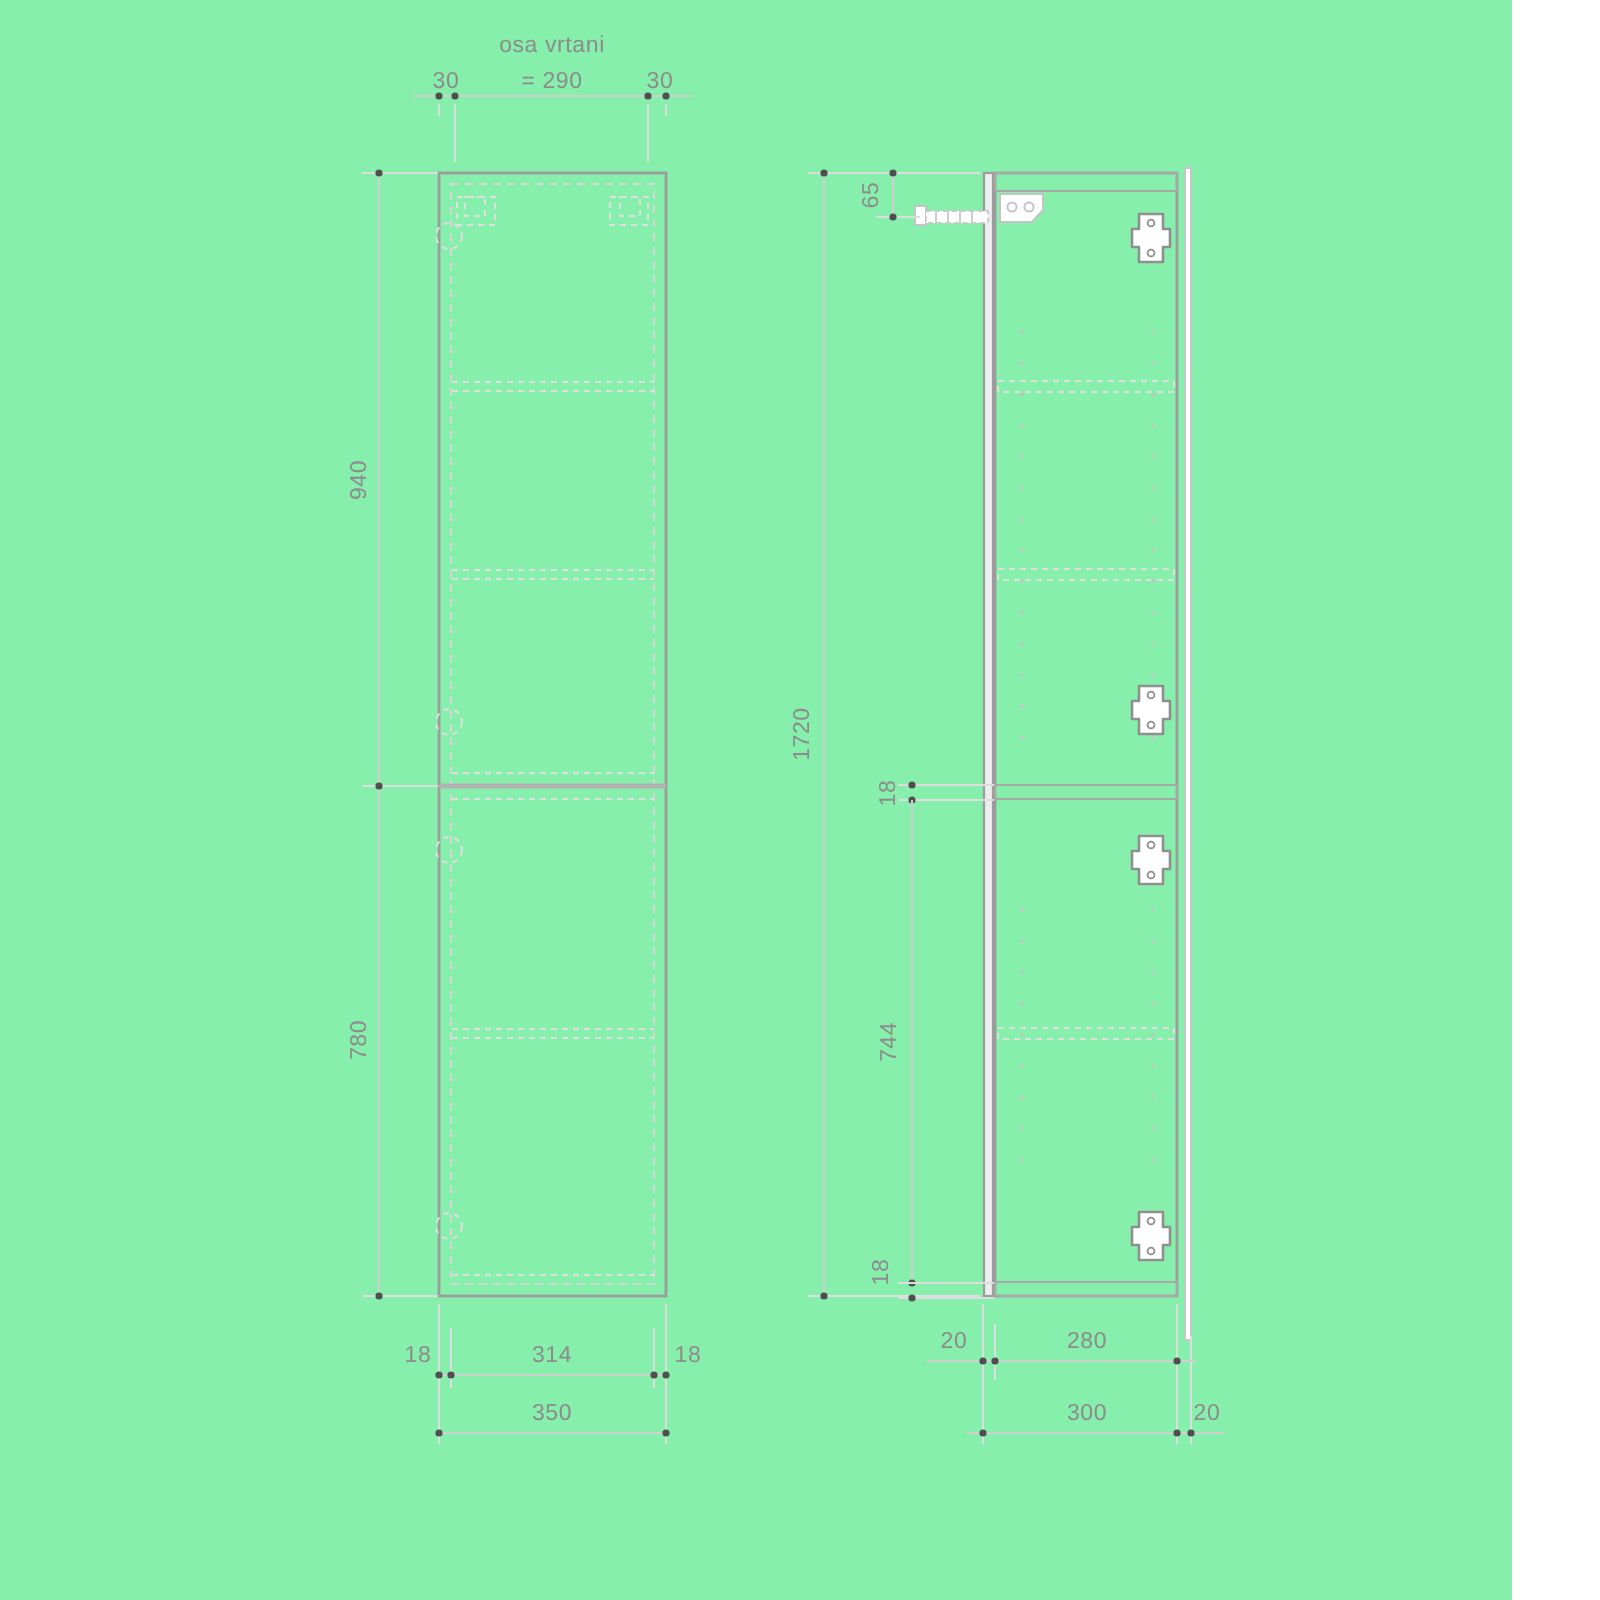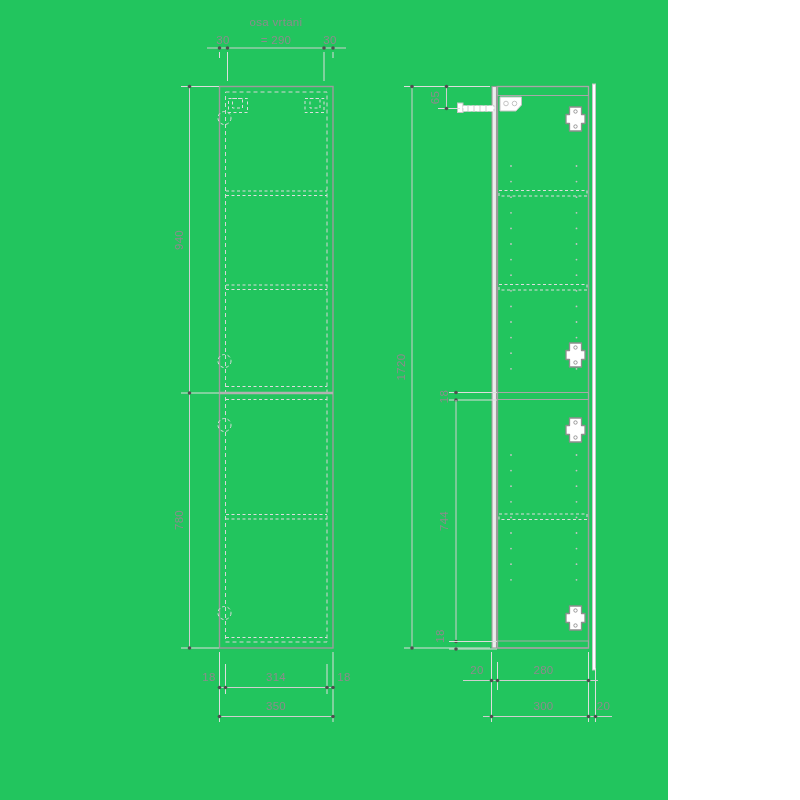--- a/index.html
+++ b/index.html
@@ -1,17 +1,17 @@
 <!DOCTYPE html>
 <html><head>
 <meta charset="utf-8">
 <style>
   html,body{margin:0;padding:0;background:#ffffff;}
   .stage{
-    position:relative;width:668px;height:800px;background:#22c55e;
+    position:relative;width:756px;height:800px;background:#86efac;
     font-family:"Liberation Sans", sans-serif;overflow:hidden;
   }
   svg{position:absolute;left:0;top:0;}
   text{
     font-family:"Liberation Sans", sans-serif;
     font-size:11.5px;
     fill:#8c8c8c;
     letter-spacing:0.3px;
   }
   .solid{stroke:#9c9c9c;stroke-width:1.4;fill:none;}

